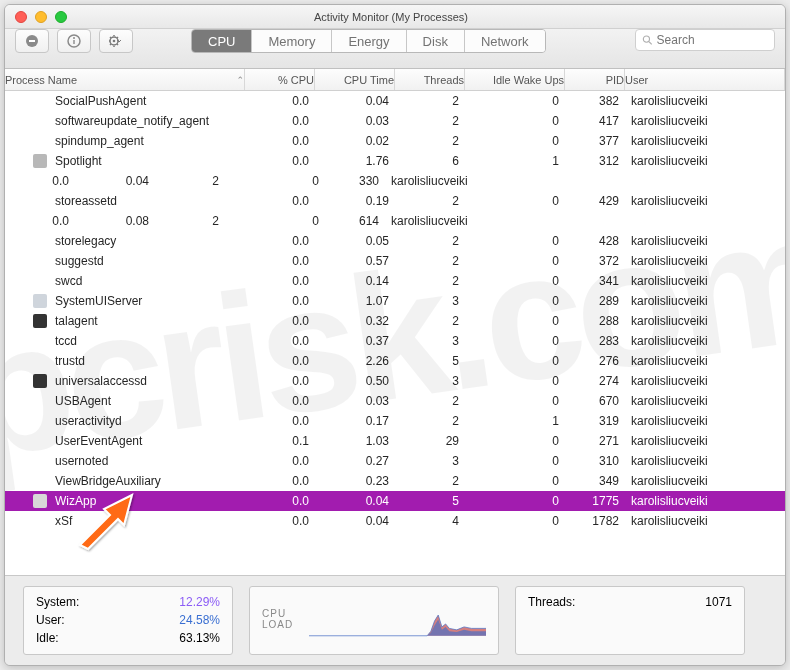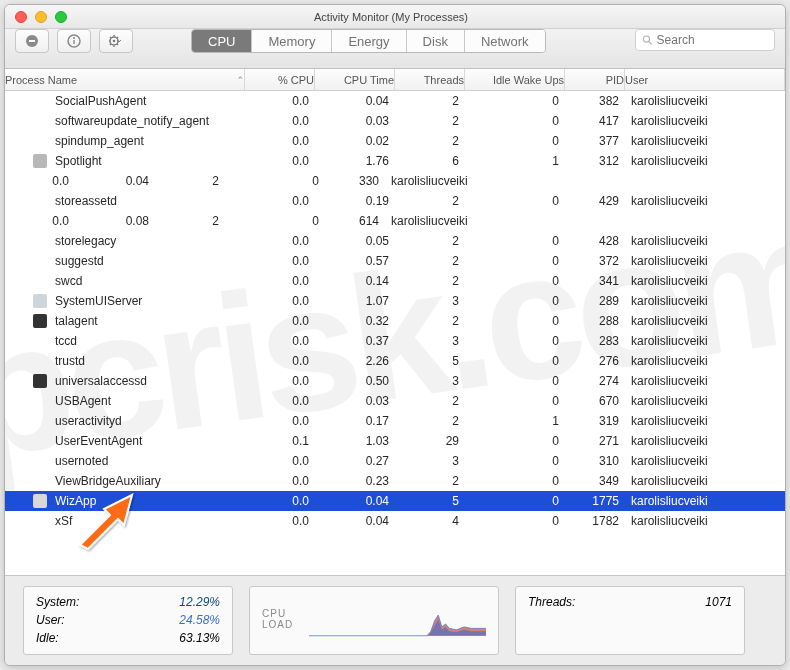--- a/index.html
+++ b/index.html
@@ -111,21 +111,21 @@
 }
 .row {
   height: 20px;
   display: flex;
   font-size: 12px;
   color: #262626;
 }
 .row > div { padding: 0 6px; display: flex; align-items: center; }
 .row .col-name { padding-left: 50px; position: relative; }
 .row .picon { position: absolute; left: 28px; width: 14px; height: 14px; border-radius: 2px; }
-.row.selected { background: #1d4ed8; color: #fff; }
+.row.selected { background: #a21caf; color: #fff; }
 .row .col-cpu, .row .col-time, .row .col-thr, .row .col-idle, .row .col-pid {
   justify-content: flex-end;
 }
 .footer {
   height: 90px;
   border-top: 1px solid #c8c8c8;
   background: #ececec;
   display: flex;
   padding: 10px 18px;
   gap: 16px;
@@ -133,22 +133,22 @@
 .panel {
   border: 1px solid #c8c8c8;
   background: #fafafa;
   border-radius: 3px;
   padding: 6px 12px;
   font-size: 12px;
 }
 .panel.stats { width: 210px; }
 .panel.load { width: 250px; display:flex; flex-direction:row; align-items:center; }
 .panel.procs { width: 230px; }
-.statrow { display: flex; justify-content: space-between; line-height: 18px; font-style: italic; }
-.statrow .v.red { color: #0c4a6e; }
+.statrow { display: flex; justify-content: space-between; line-height: 18px; }
+.statrow .v.red { color: #8b5cf6; }
 .statrow .v.blue { color: #3a6fd2; }
 .load-title { font-size: 10px; color: #888; letter-spacing: 1px; margin-bottom: 4px; }
 .sparkline { width: 100%; height: 40px; }
 .arrow {
   position: absolute;
   left: 65px;
   top: 480px;
   z-index: 10;
   pointer-events: none;
 }

